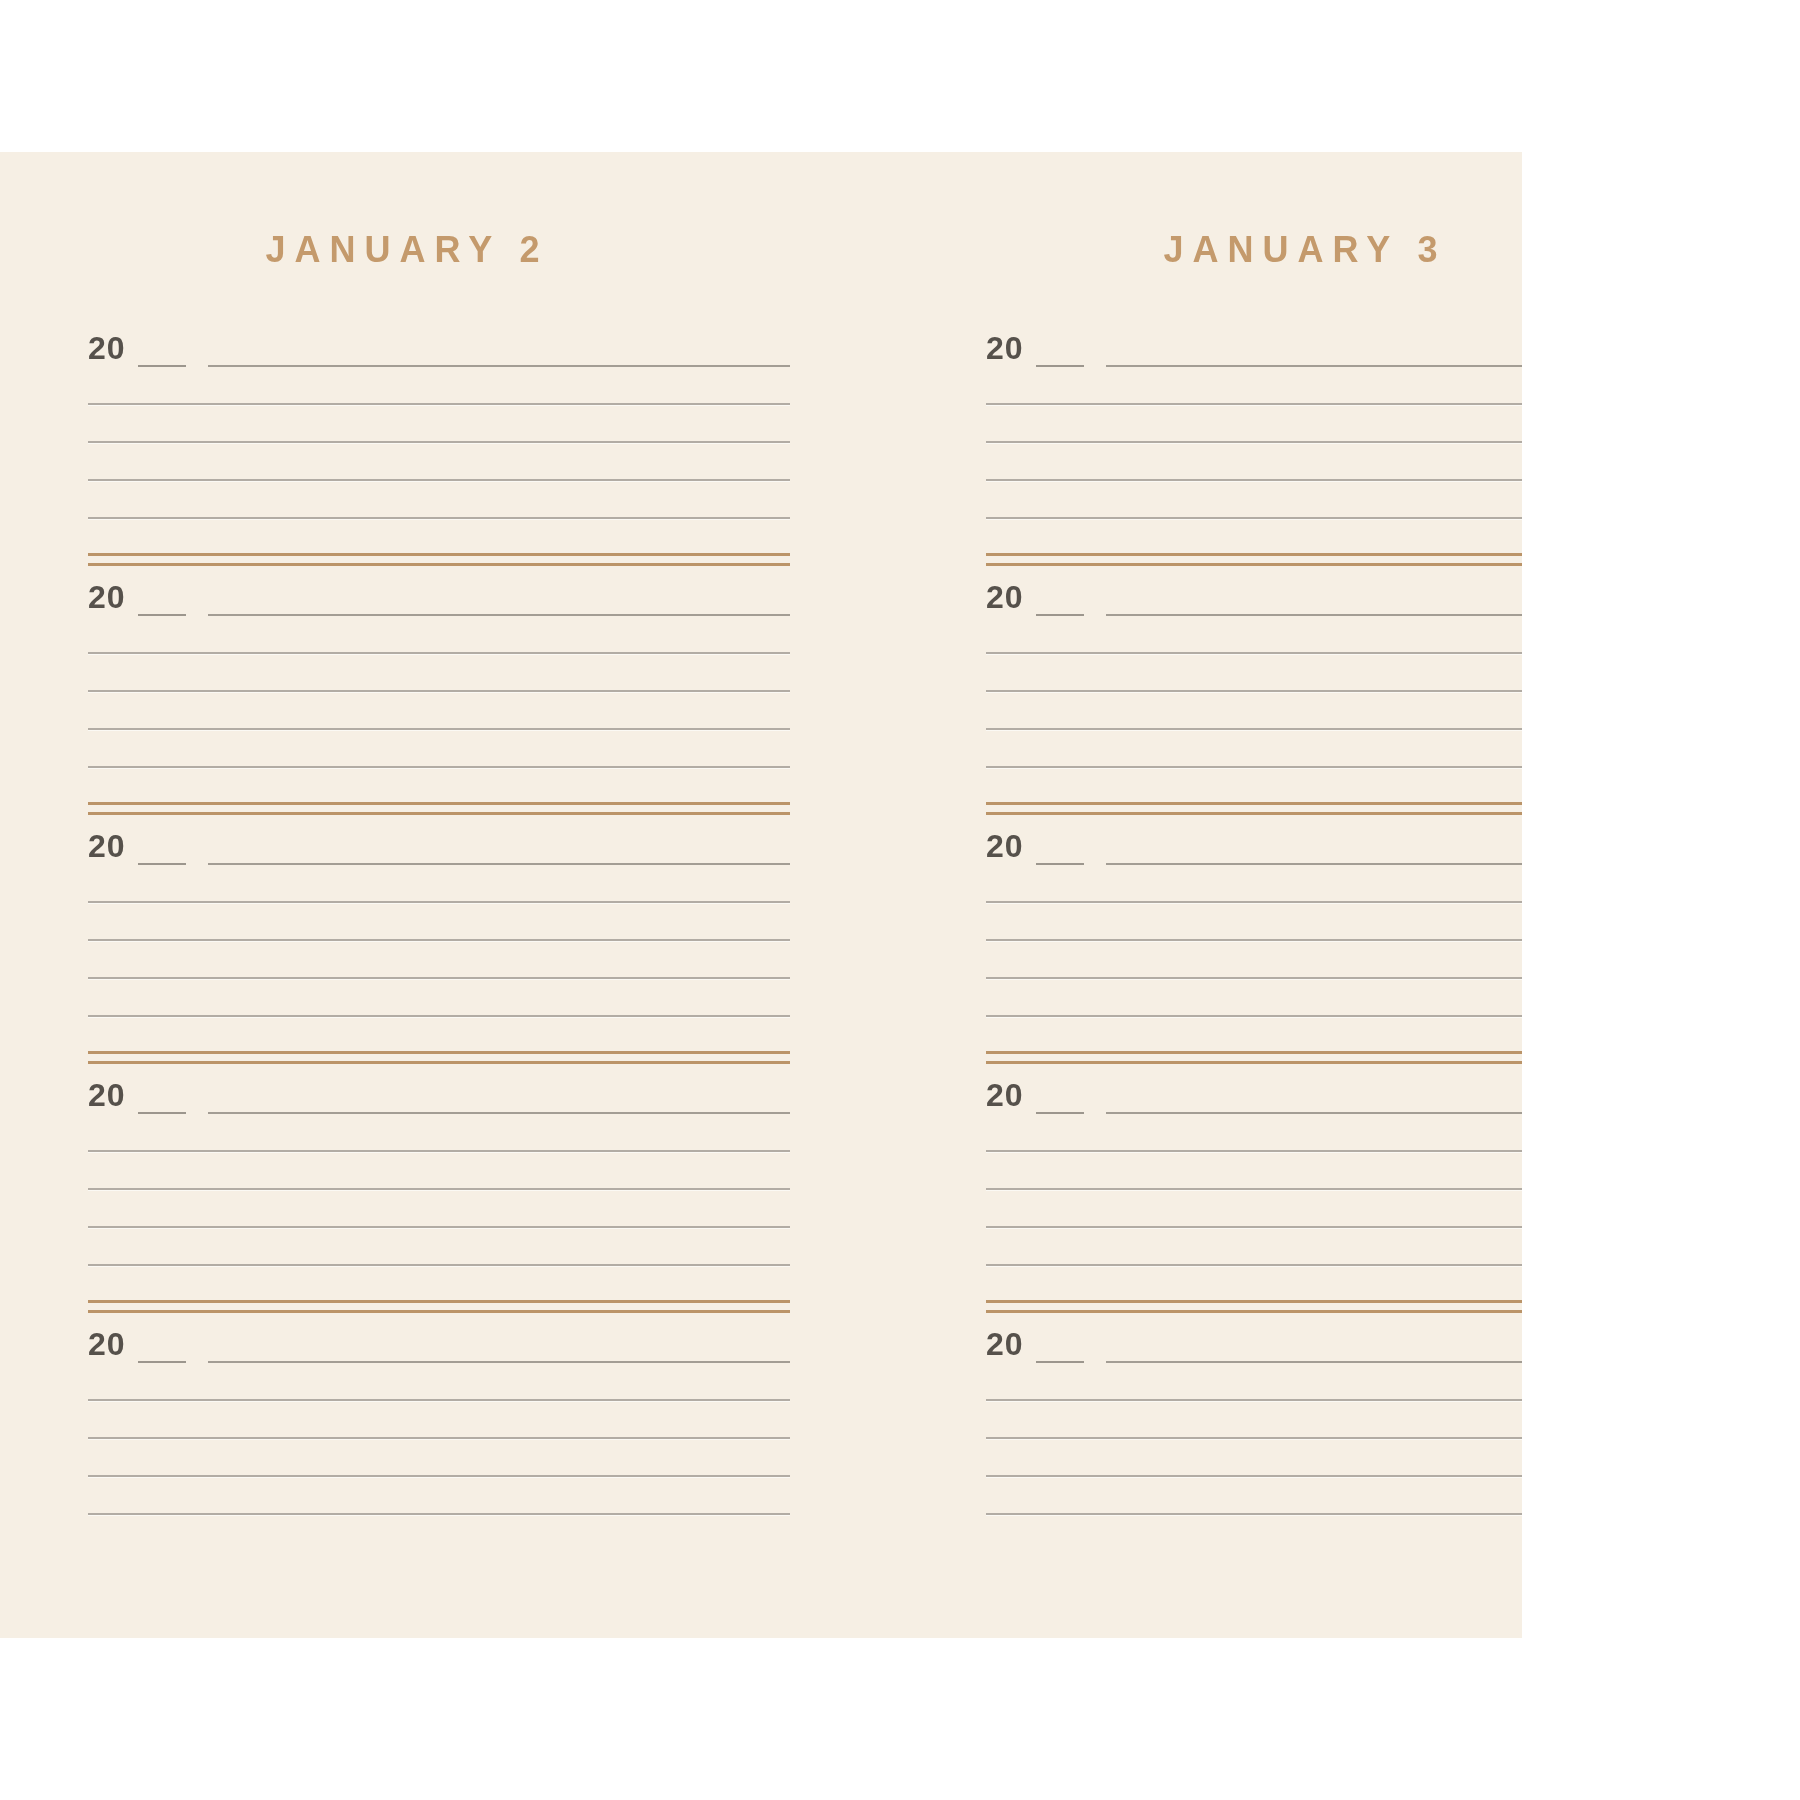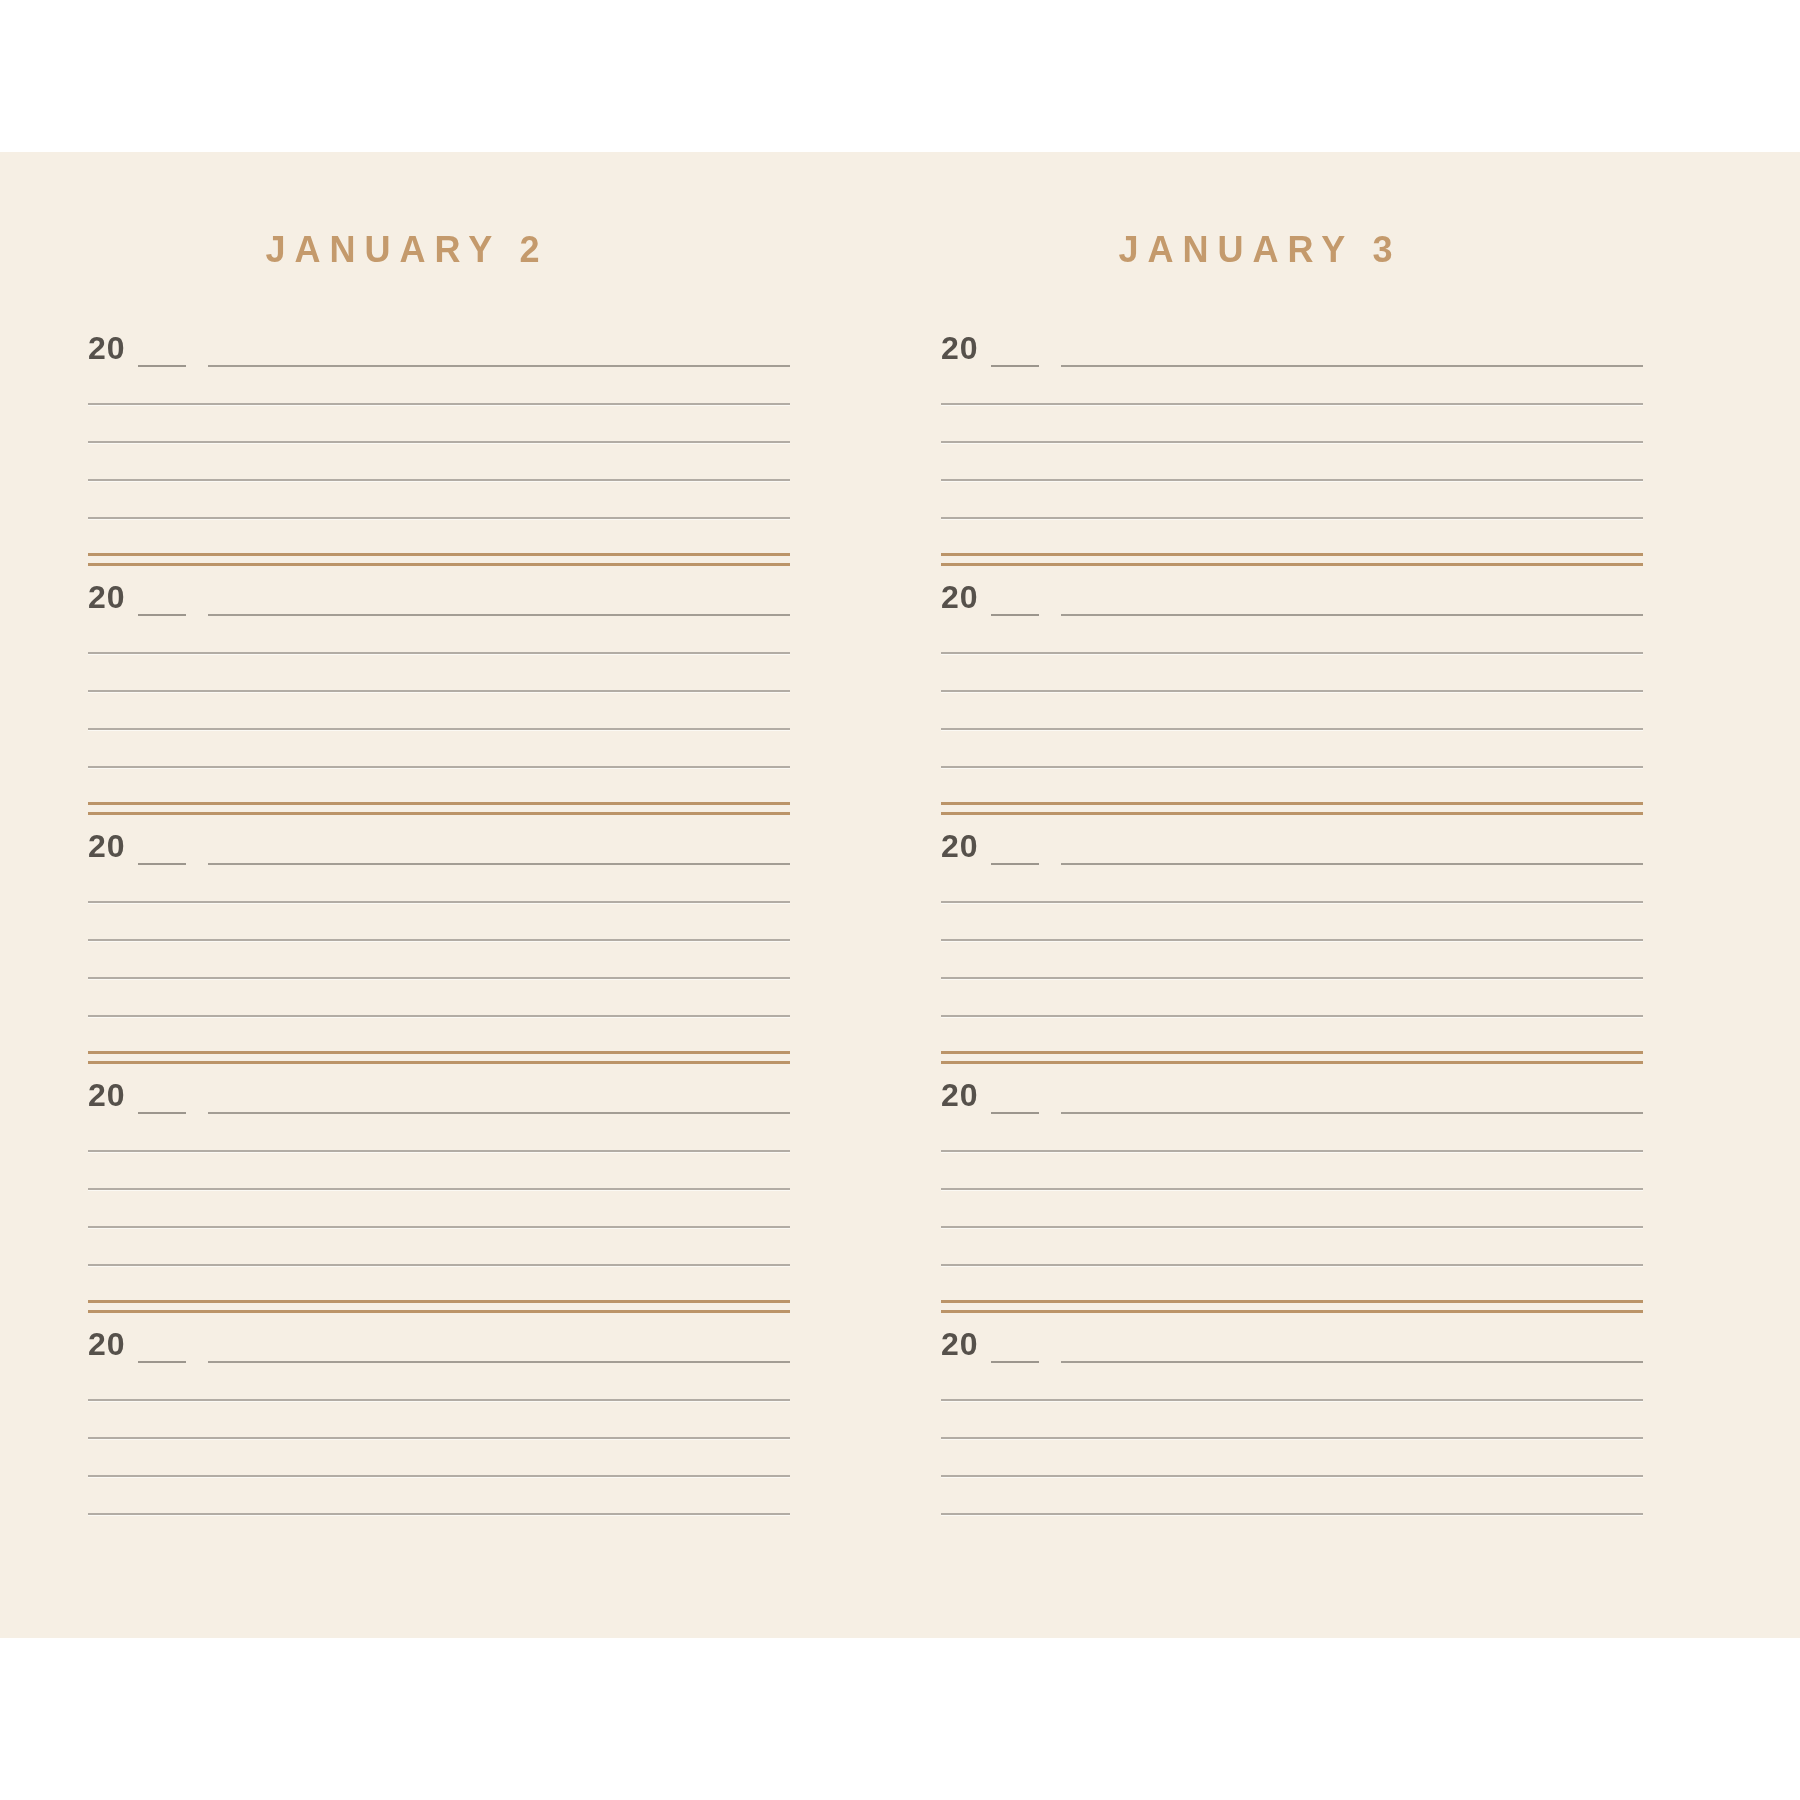--- a/index.html
+++ b/index.html
@@ -11,21 +11,21 @@
     --blank-line: #9c968d;
     --entry-line: #a39d94;
     --rule-line: #b2aca4;
   }
   * { margin: 0; padding: 0; box-sizing: border-box; }
   html, body { background: var(--canvas); }
   body { font-family: "Liberation Sans", sans-serif; }
 
   .canvas {
     position: relative;
-    width: 1800px;
+    width: 1522px;
     height: 1800px;
     background: var(--canvas);
     overflow: hidden;
   }
 
   .paper {
     position: absolute;
     left: 0;
     top: 152px;
     width: 1800px;
@@ -33,21 +33,21 @@
     background: var(--paper);
   }
 
   .page {
     position: absolute;
     top: 152px;
     width: 702px;
     height: 1486px;
   }
   .page-left  { left: 88px; }
-  .page-right { left: 941px; }
+  .page-right { left: 986px; }
 
   .page-title {
     position: absolute;
     top: 80px;
     left: -32px;
     width: 100%;
     text-align: center;
     font-size: 36px;
     line-height: 1;
     font-weight: 700;

